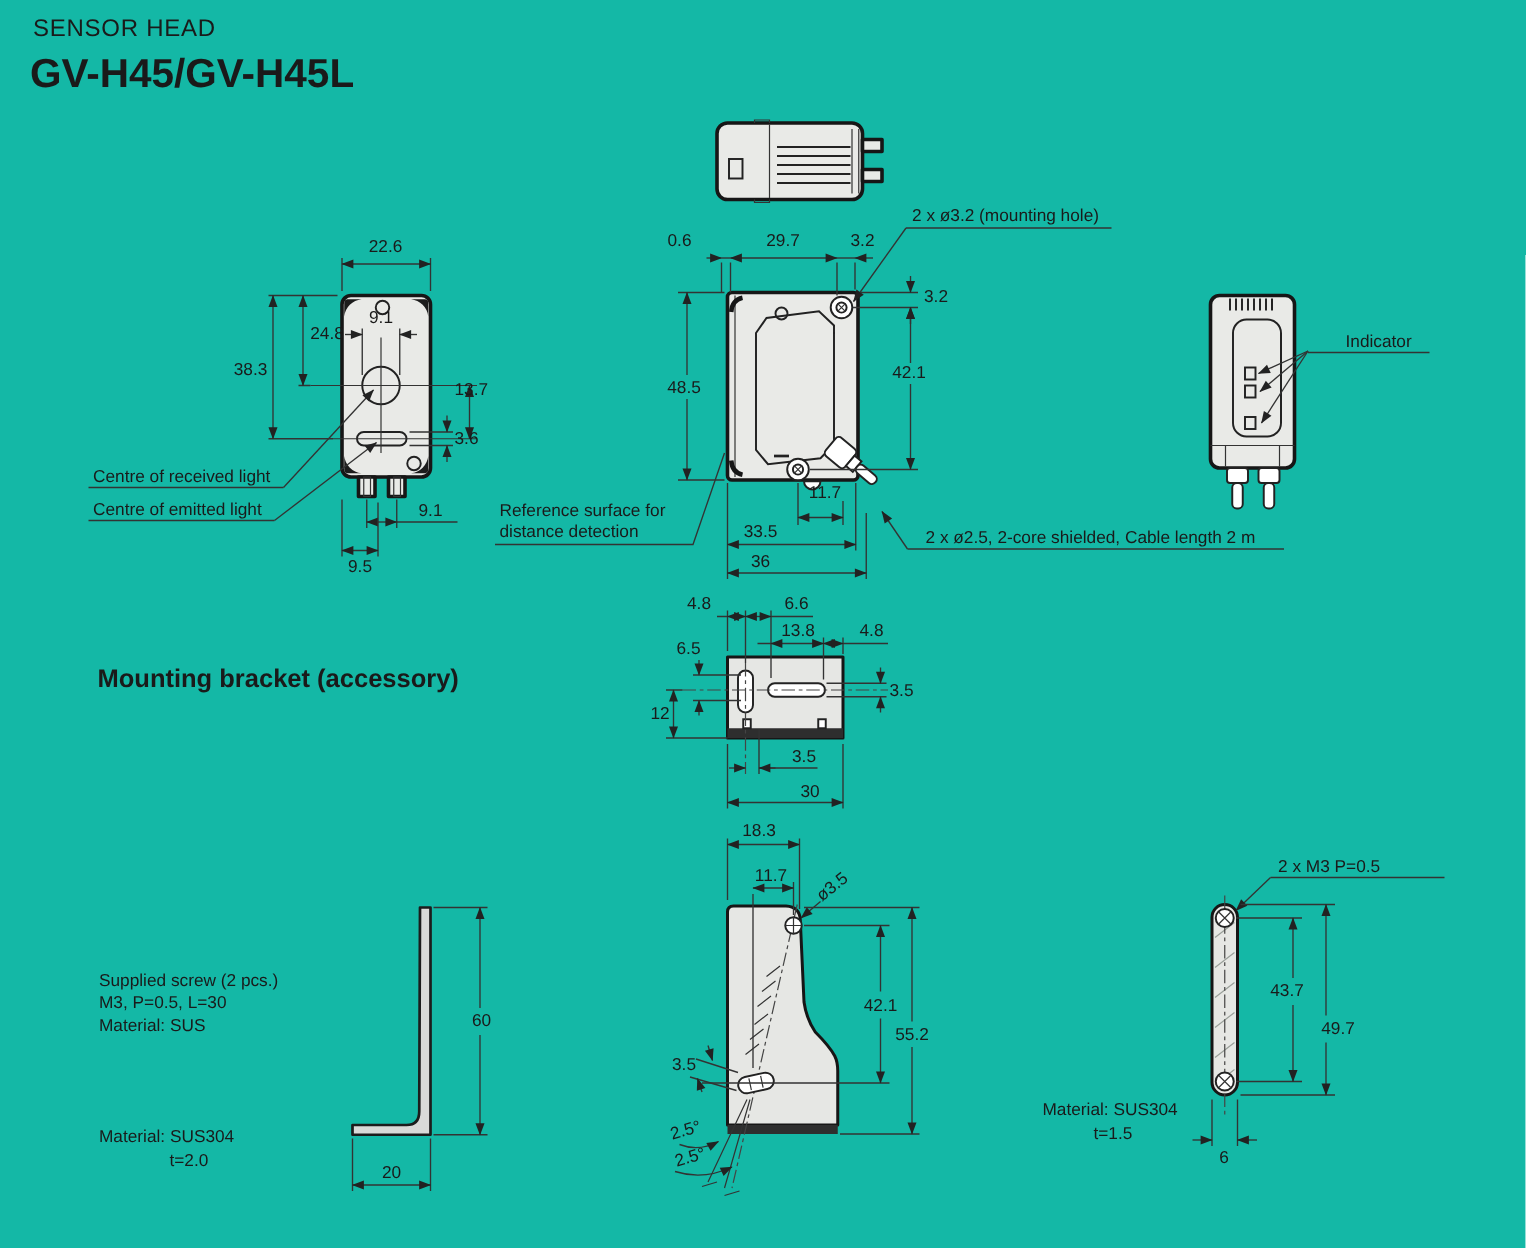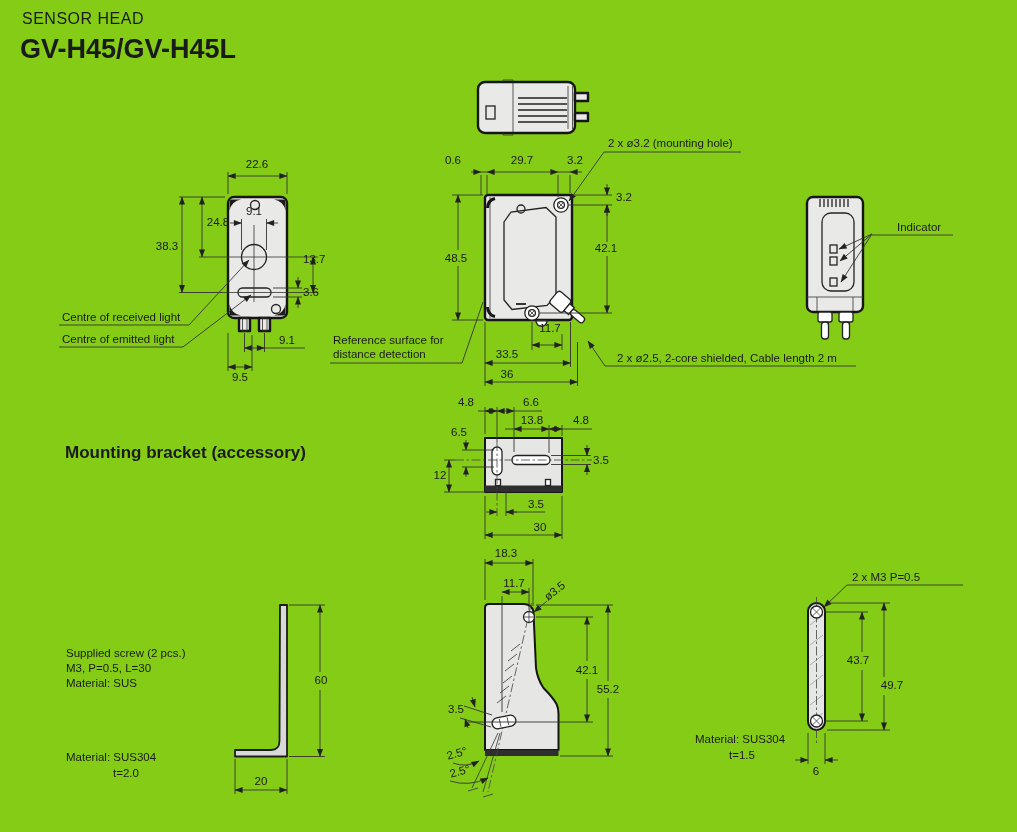--- a/index.html
+++ b/index.html
@@ -1,16 +1,16 @@
 <!DOCTYPE html>
 <html><head>
 <meta charset="utf-8">
 <style>
   html,body{margin:0;padding:0;background:#ffffff;}
-  .page{position:relative;width:1017px;height:832px;background:#84cc16;overflow:hidden;}
+  .page{position:relative;width:1017px;height:832px;background:#14b8a6;overflow:hidden;}
   svg{display:block;}
   text{font-family:"Liberation Sans","DejaVu Sans",sans-serif;fill:#1a1a1a;}
   .d{font-size:11.5px;}
   .lb{font-size:11.5px;}
   .mid{text-anchor:middle;}
   .h-kicker{font-size:16px;letter-spacing:.5px;}
   .h-model{font-size:27px;font-weight:bold;}
   .h-sect{font-size:17px;font-weight:bold;}
   .body{fill:#e9eae7;stroke:#161616;stroke-width:2.4;stroke-linejoin:round;}
   .body2{fill:#e6e7e4;stroke:#161616;stroke-width:2;stroke-linejoin:round;}

